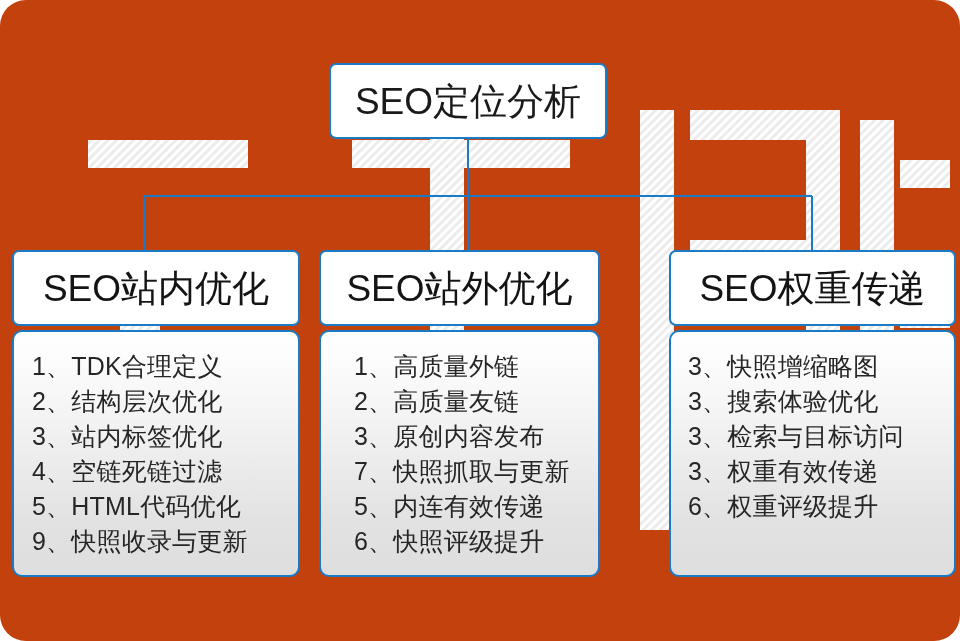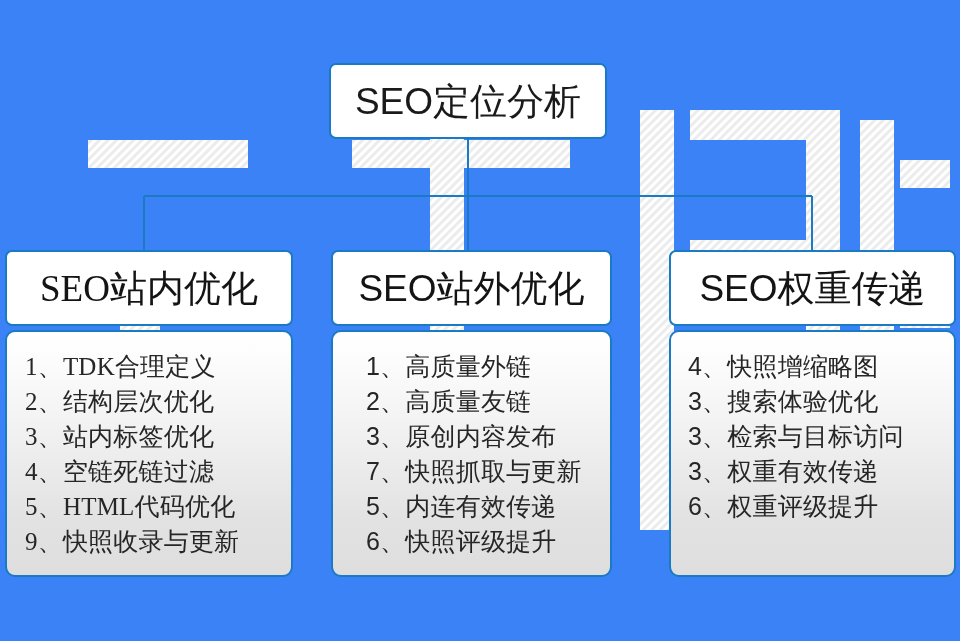--- a/index.html
+++ b/index.html
@@ -11,21 +11,22 @@
     height: 641px;
     background: #ffffff;
     font-family: "Liberation Sans", "DejaVu Sans", sans-serif;
     overflow: hidden;
   }
 
   #canvas {
     position: relative;
     width: 960px;
     height: 641px;
-    background: #3b82f6;
+    background: #c2410c;
+    border-radius: 26px;
   }
 
   
   #watermark {
     position: absolute;
     left: 0;
     top: 0;
     width: 960px;
     height: 641px;
     pointer-events: none;
@@ -66,22 +67,22 @@
     line-height: 1;
     white-space: nowrap;
   }
 
   
   .column {
     position: absolute;
     top: 250px;
     z-index: 3;
   }
-  .column.col-0 { left: 5px;   width: 288px; font-family: Liberation Serif, serif; }
-  .column.col-1 { left: 331px; width: 281px; }
+  .column.col-0 { left: 12px;   width: 288px; }
+  .column.col-1 { left: 319px; width: 281px; }
   .column.col-2 { left: 669px; width: 287px; }
 
   .col-header {
     box-sizing: border-box;
     height: 76px;
     border: 2px solid #1a7ac4;
     border-radius: 7px;
     background: #ffffff;
     display: flex;
     align-items: center;
@@ -199,21 +200,21 @@
       <div class="item">5、内连有效传递</div>
       <div class="item">6、快照评级提升</div>
     </div>
   </div>
 
   <div class="column col-2">
     <div class="col-header">
       <span class="col-header-label">SEO权重传递</span>
     </div>
     <div class="col-body">
-      <div class="item">4、快照增缩略图</div>
+      <div class="item">3、快照增缩略图</div>
       <div class="item">3、搜索体验优化</div>
       <div class="item">3、检索与目标访问</div>
       <div class="item">3、权重有效传递</div>
       <div class="item">6、权重评级提升</div>
     </div>
   </div>
 
 </div>
 
 </body></html>

